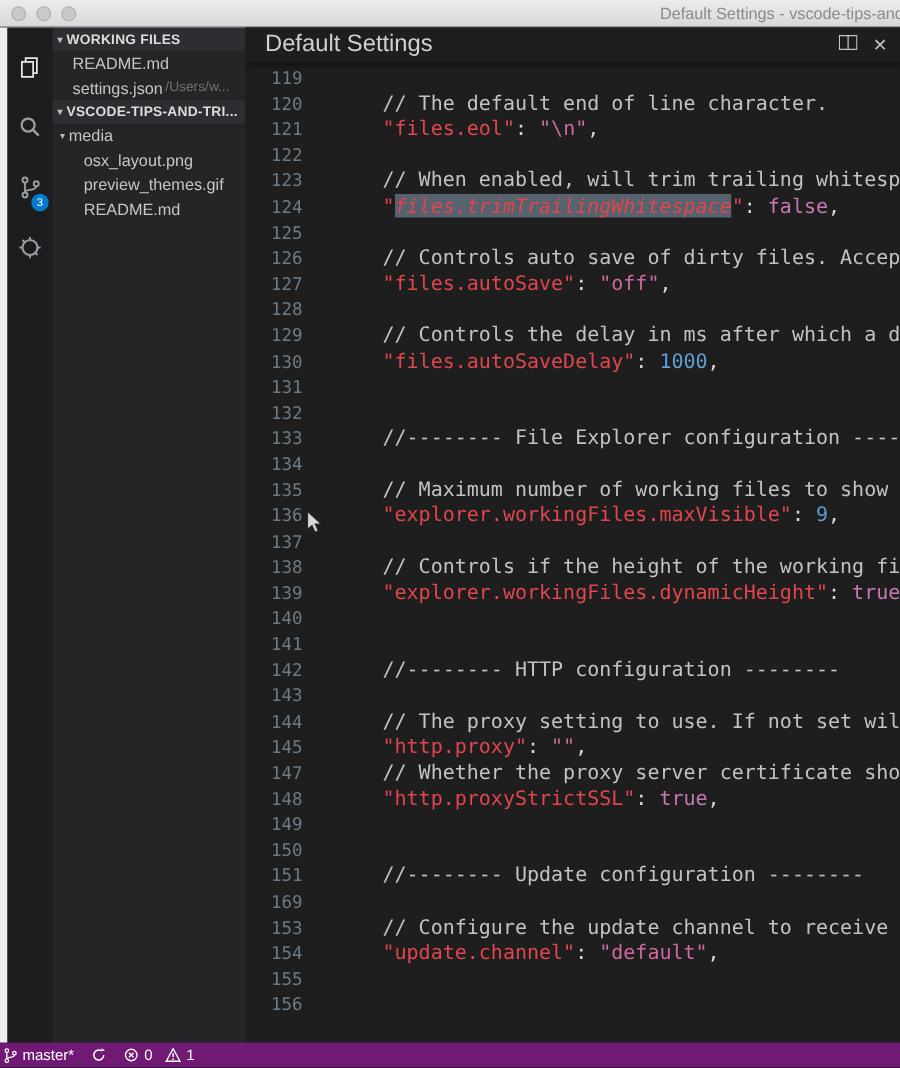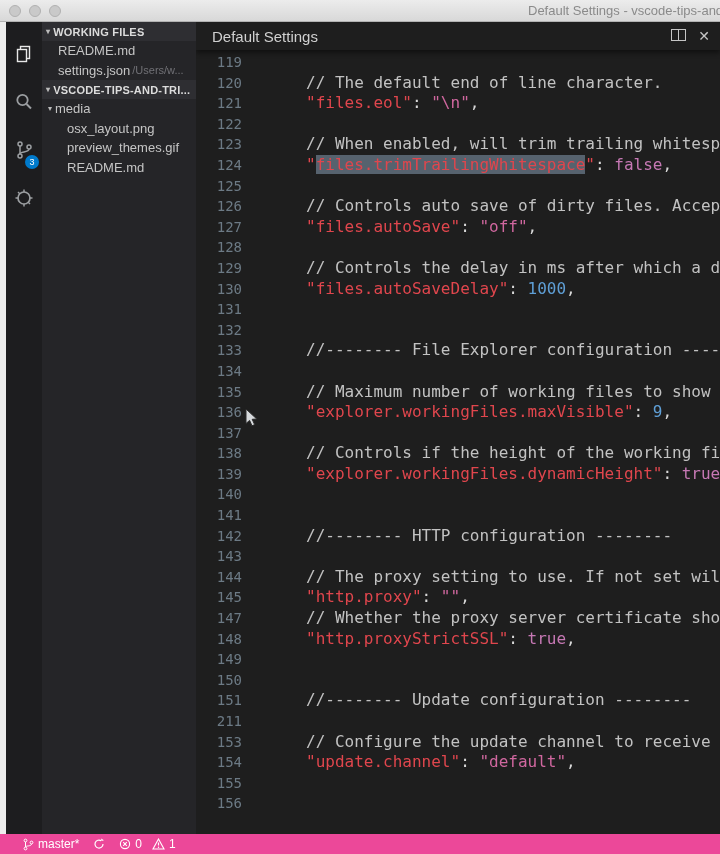--- a/index.html
+++ b/index.html
@@ -43,44 +43,44 @@
   .sb-row.wf{padding-left:16px;}
   .sb-row.d1{padding-left:6px;}
   .sb-row.d2{padding-left:25px;}
   .detail{color:#717176;font-size:11px;margin-left:2px;}
   
   .editor{flex:1;background:#1e1e1e;position:relative;overflow:hidden;}
   .editor-header{
     height:28px;background:#1e1e1e;display:flex;align-items:center;position:relative;z-index:3;
     box-shadow:0 3px 5px rgba(0,0,0,.45);
   }
-  .editor-title{margin-left:16px;font-size:15px;color:#d0d0d0;}
+  .editor-title{margin-left:16px;font-size:19px;color:#d0d0d0;}
   .header-icons{position:absolute;right:10px;top:0;height:28px;display:flex;align-items:center;gap:12px;}
   .close-x{color:#c5c5c5;font-size:14px;line-height:14px;cursor:pointer;}
   
   .code{
     position:relative;z-index:1;padding-top:2px;
     font-family:"DejaVu Sans Mono",monospace;font-size:16px;
   }
   .code-line{height:20.6px;line-height:20.6px;white-space:pre;overflow:hidden;}
   .ln{display:inline-block;width:46px;text-align:right;color:#6c7a85;font-size:14px;}
   .lt{padding-left:64px;}
   .tk-cm{color:#c2c2c2;}
   .tk-k{color:#e0464d;}
-  .tk-hk{color:#e0464d;background:#56626e;}
+  .tk-hk{color:#e0464d;background:#56626e;font-style:italic;}
   .tk-p{color:#d8d8d8;}
   .tk-s{color:#d0679f;}
   .tk-b{color:#c678b4;}
   .tk-n{color:#5f9fd6;}
   
   .mouse-cursor{position:absolute;left:245px;top:408px;z-index:20;pointer-events:none;}
   
   .statusbar{
-    height:20px;background:#ec4899;display:flex;align-items:center;
-    color:#fff;font-size:12px;padding-left:23px;gap:14px;
+    height:20px;background:#701a75;display:flex;align-items:center;
+    color:#fff;font-size:12px;padding-left:3px;gap:14px;
   }
   .sb-item{display:flex;align-items:center;gap:4px;cursor:pointer;height:20px;}
   .sb-item svg{display:block;}
 </style>
 </head>
 <body>
 
 <div class="titlebar">
   <div class="traffic">
     <span class="light"></span>
@@ -209,21 +209,21 @@
         <div class="code-line"><span class="ln">141</span><span class="lt"></span></div>
         <div class="code-line"><span class="ln">142</span><span class="lt"><span class="tk-cm">//-------- HTTP configuration --------</span></span></div>
         <div class="code-line"><span class="ln">143</span><span class="lt"></span></div>
         <div class="code-line"><span class="ln">144</span><span class="lt"><span class="tk-cm">// The proxy setting to use. If not set will be taken from environment variables</span></span></div>
         <div class="code-line"><span class="ln">145</span><span class="lt"><span class="tk-k">"http.proxy"</span><span class="tk-p">: </span><span class="tk-s">""</span><span class="tk-p">,</span></span></div>
         <div class="code-line"><span class="ln">147</span><span class="lt"><span class="tk-cm">// Whether the proxy server certificate should be verified against supplied CAs.</span></span></div>
         <div class="code-line"><span class="ln">148</span><span class="lt"><span class="tk-k">"http.proxyStrictSSL"</span><span class="tk-p">: </span><span class="tk-b">true</span><span class="tk-p">,</span></span></div>
         <div class="code-line"><span class="ln">149</span><span class="lt"></span></div>
         <div class="code-line"><span class="ln">150</span><span class="lt"></span></div>
         <div class="code-line"><span class="ln">151</span><span class="lt"><span class="tk-cm">//-------- Update configuration --------</span></span></div>
-        <div class="code-line"><span class="ln">211</span><span class="lt"></span></div>
+        <div class="code-line"><span class="ln">169</span><span class="lt"></span></div>
         <div class="code-line"><span class="ln">153</span><span class="lt"><span class="tk-cm">// Configure the update channel to receive updates from. Requires a restart.</span></span></div>
         <div class="code-line"><span class="ln">154</span><span class="lt"><span class="tk-k">"update.channel"</span><span class="tk-p">: </span><span class="tk-s">"default"</span><span class="tk-p">,</span></span></div>
         <div class="code-line"><span class="ln">155</span><span class="lt"></span></div>
         <div class="code-line"><span class="ln">156</span><span class="lt"></span></div>
       </div>
   </div>
 </div>
 
 <div class="mouse-cursor">
   <svg width="14" height="20" viewBox="0 0 14 20">

